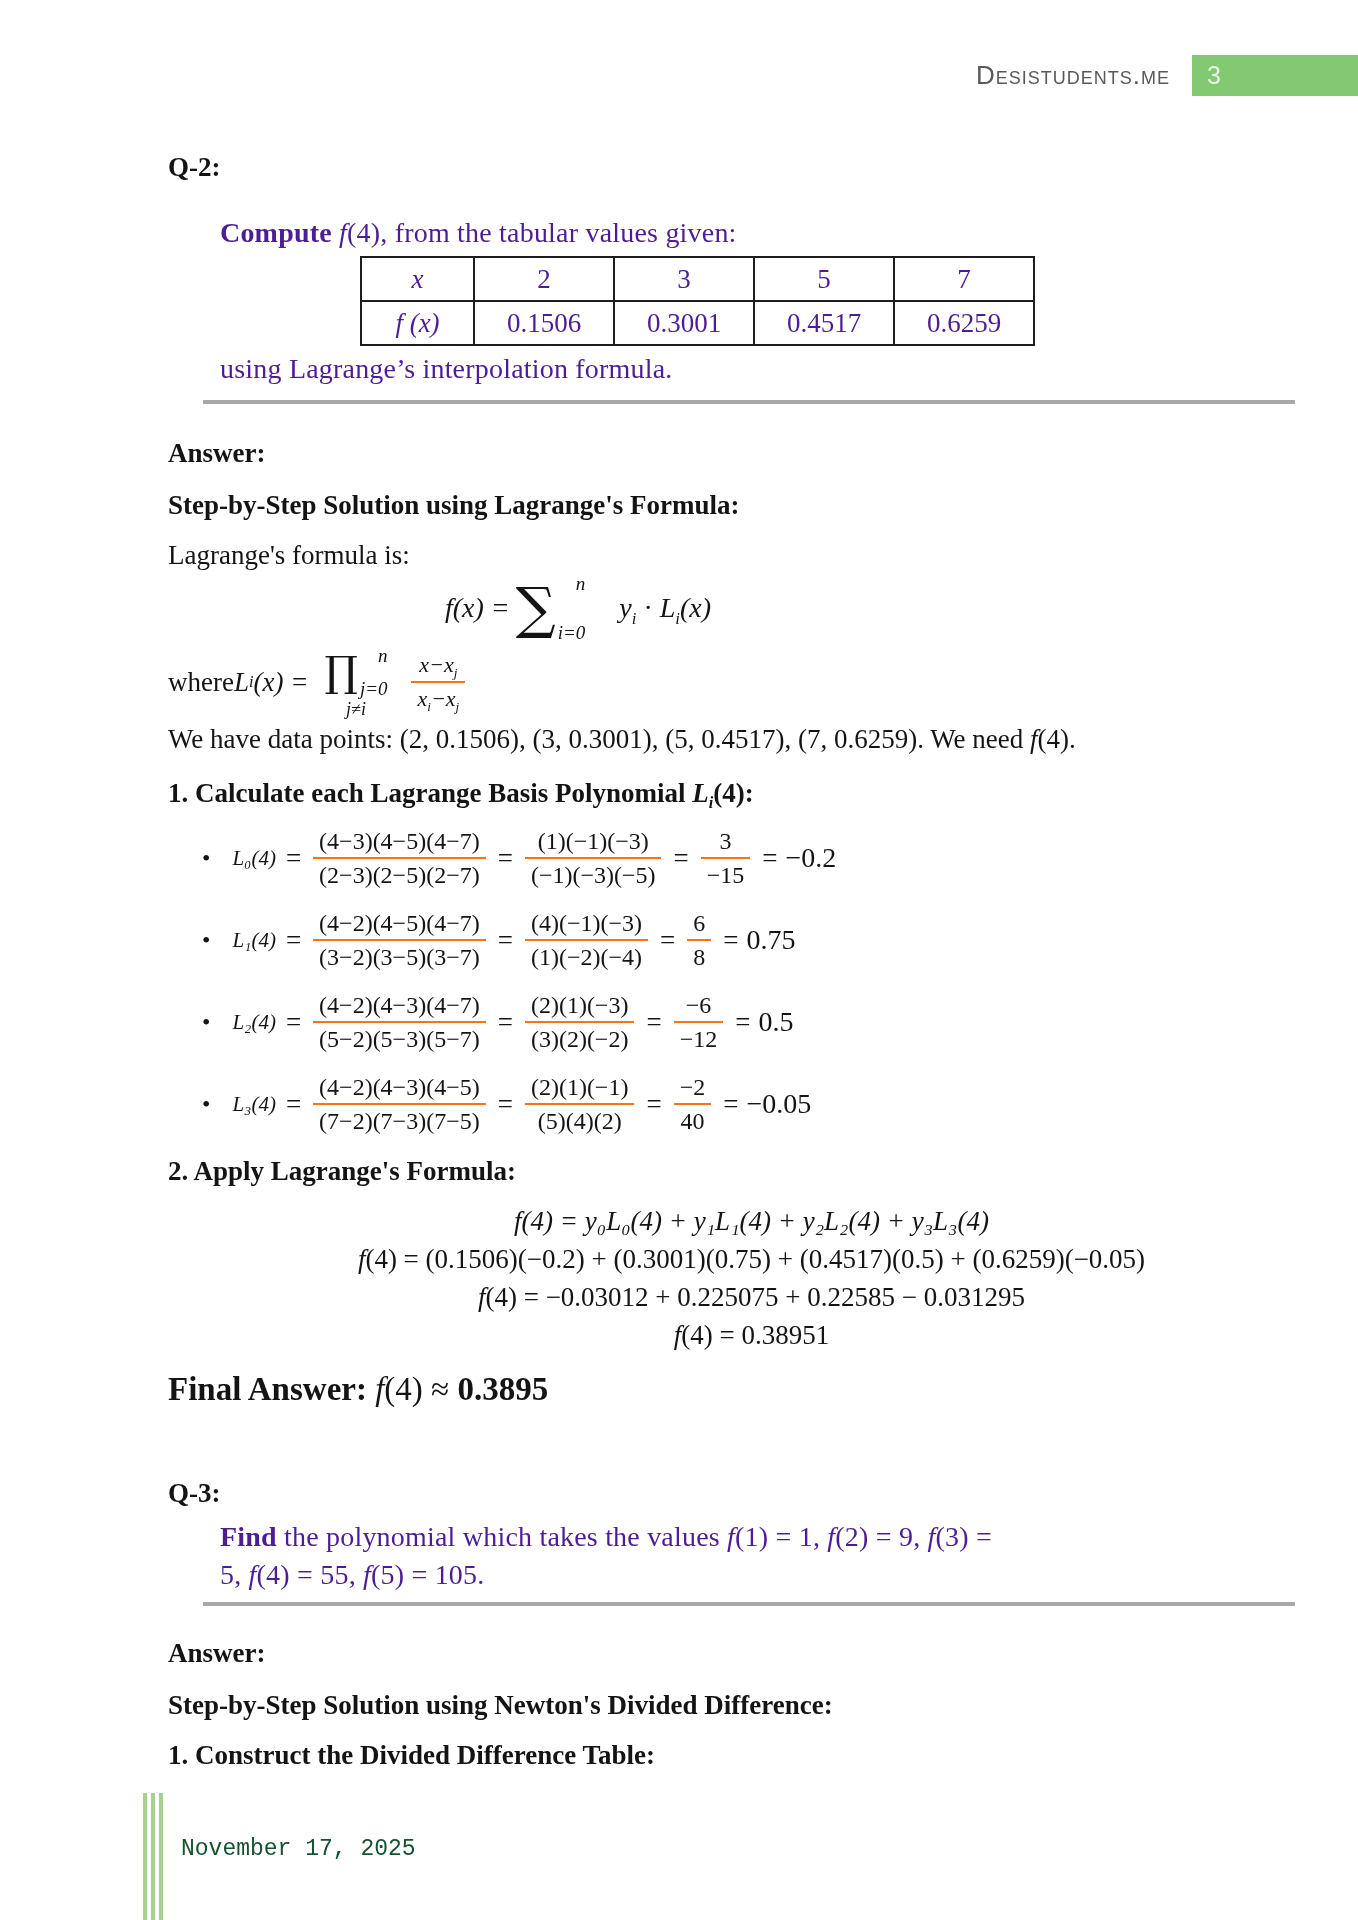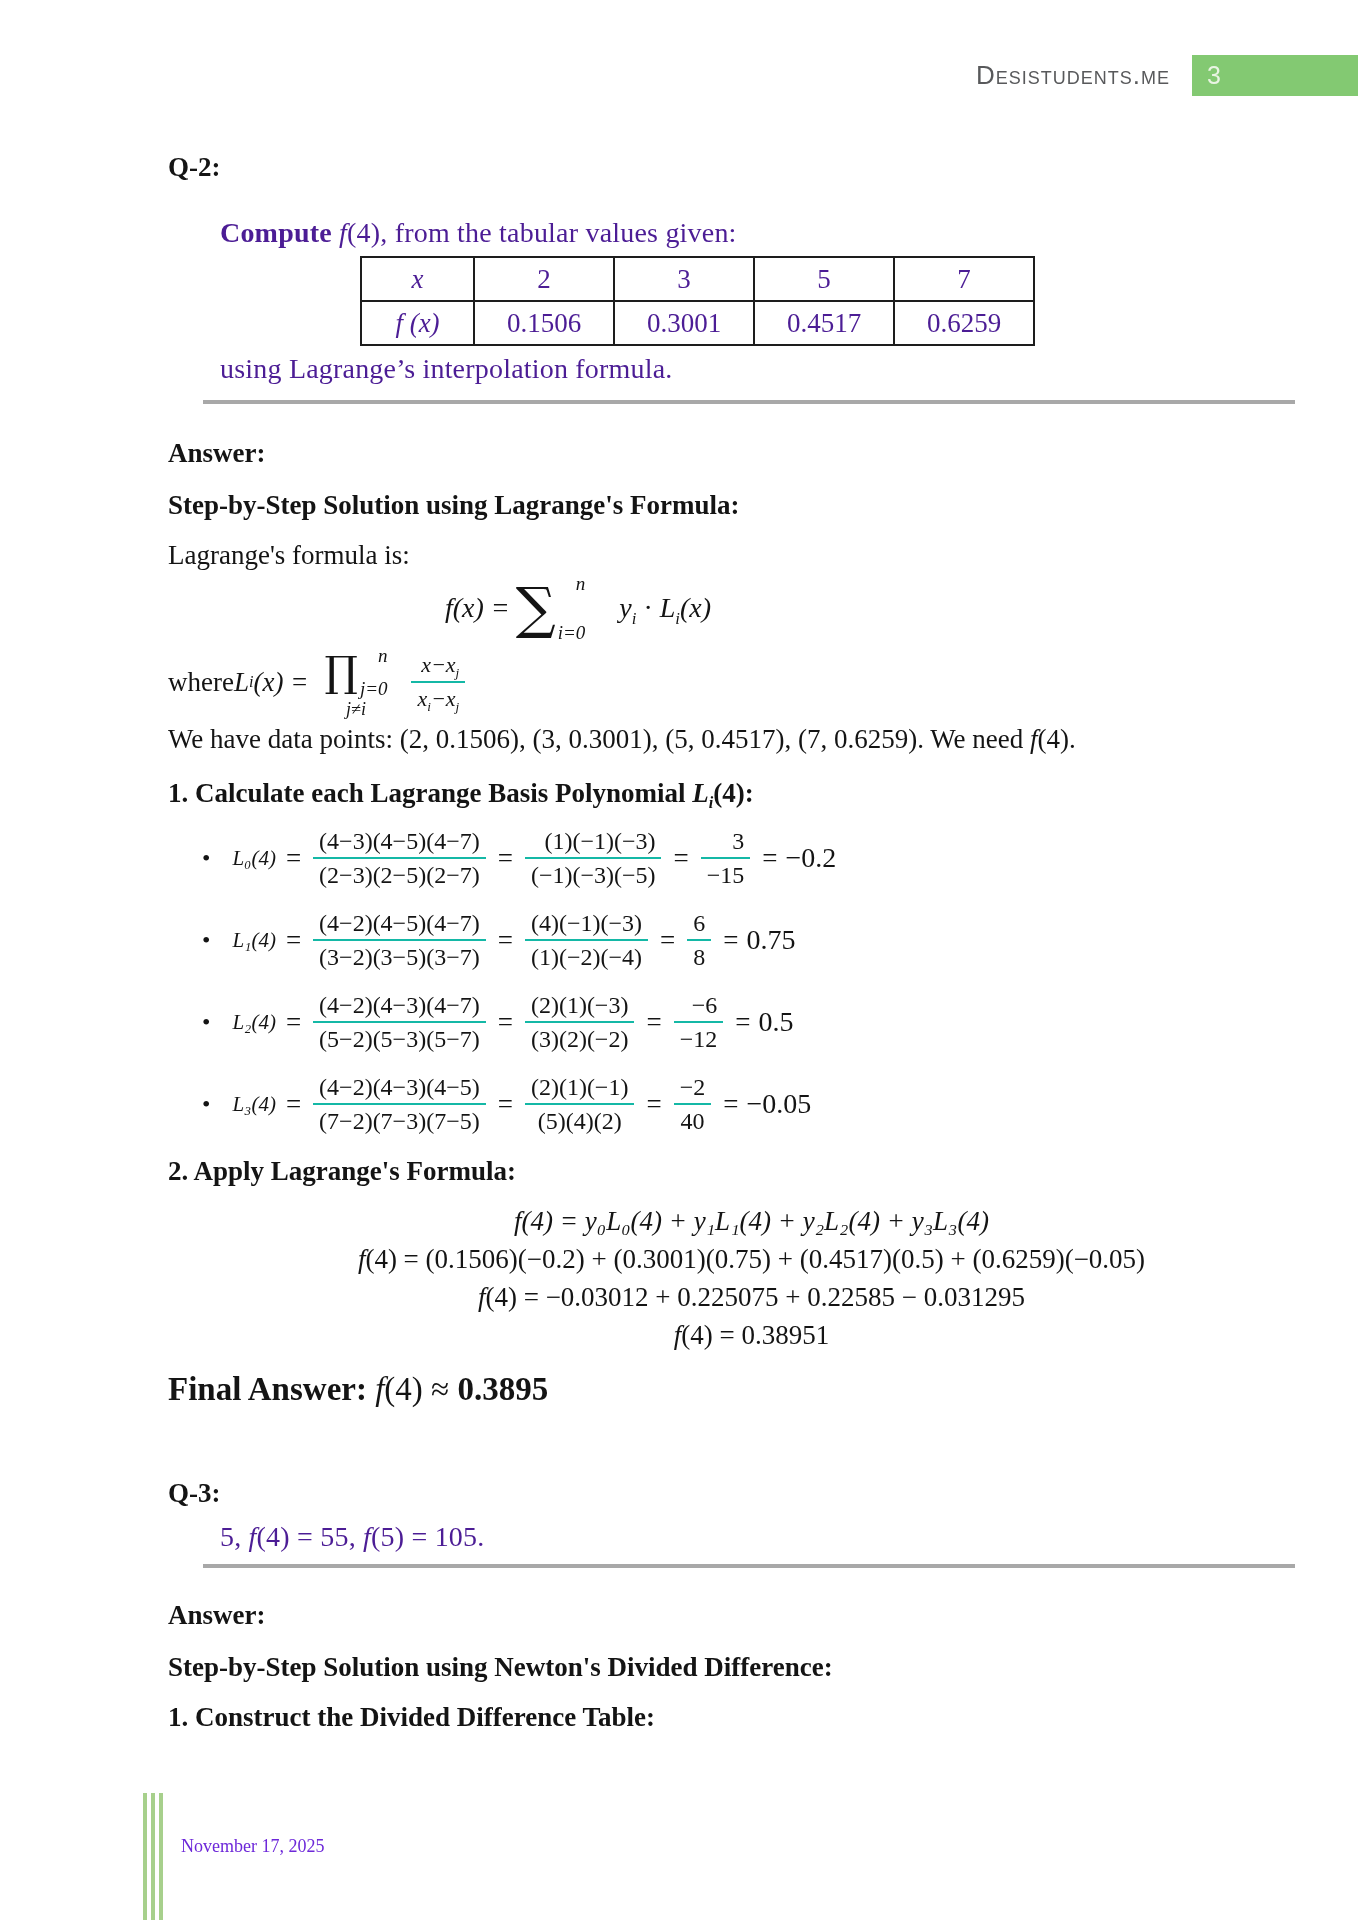--- a/index.html
+++ b/index.html
@@ -39,40 +39,40 @@
   .op-limits{display:inline-flex;flex-direction:column;justify-content:space-between;height:68px;margin-left:2px;}
   .op-limits.short{height:52px;}
   .lim-top,.lim-bot{font-size:19px;font-style:italic;line-height:1;}
   .lim-top{align-self:flex-end;}
   .rhs-group{margin-left:28px;}
   .where-row{display:flex;align-items:center;font-size:27px;margin-top:4px;}
   .prod-wrap{display:inline-flex;flex-direction:column;align-items:center;margin:0 10px;}
   .prod-under{font-size:18px;font-style:italic;line-height:1;margin-top:2px;}
   
   .frac{display:inline-flex;flex-direction:column;text-align:center;vertical-align:middle;margin:0 8px;}
-  .frac .num{border-bottom:2px solid #14b8a6;padding:0 6px 2px 6px;text-align:right;}
+  .frac .num{border-bottom:2px solid #f97316;padding:0 6px 2px 6px;}
   .frac .den{padding:2px 6px 0 6px;}
   .frac .num,.frac .den{font-size:24px;line-height:28px;white-space:nowrap;}
   .frac.wf .num,.frac.wf .den{font-size:22px;font-style:italic;}
   
   .bullet-row{display:flex;align-items:center;margin:0 0 18px 34px;height:64px;}
   .bullet{font-size:24px;margin-right:22px;}
   .mlabel{font-style:italic;font-size:21px;margin-right:6px;white-space:nowrap;}
   .eq{font-size:27px;margin:0 4px;}
   .mresult{font-size:28px;margin-left:4px;}
   
   .apply-block{margin:14px 0 0 37px;font-size:27px;line-height:38px;}
   .apply-line{white-space:nowrap;text-align:center;}
   .final-line{margin-top:18px;font-size:33px;line-height:34px;}
   .final-line .value{font-weight:bold;}
   
   #bars{position:absolute;left:143px;top:1793px;bottom:0;display:flex;}
   #bars .bar{width:4px;margin-right:4px;height:100%;}
-  #date{position:absolute;left:181px;top:1836px;font-family:Liberation Serif, serif;
-    font-size:18px;color:#6d28d9;}
+  #date{position:absolute;left:181px;top:1836px;font-family:Liberation Mono, monospace;
+    font-size:23px;color:#14532d;}
   .mt32{margin-top:32px;} .mt18{margin-top:18px;} .mt16{margin-top:16px;} .mt20{margin-top:20px;}
   .mt14{margin-top:14px;} .mt8{margin-top:8px;} .mt4{margin-top:4px;} .mt30{margin-top:30px;} .mt70{margin-top:70px;}
 </style>
 </head>
 <body>
 
 <div id="page">
 
   <div id="hdr">
     <span id="site">Desistudents.me</span>
@@ -264,20 +264,23 @@
     </div>
 
     <div class="final-line">
       <b>Final Answer: </b><i class="mi">f</i><span>(4) ≈ </span><span class="value">0.3895</span>
     </div>
 
     <div class="h-bold mt70">Q-3:</div>
 
     <div class="snippet mt8">
       <div class="q-line">
+        <b>Find</b><span> the polynomial which takes the values </span><i class="mi">f</i><span>(1) = 1,  </span><i class="mi">f</i><span>(2) = 9,  </span><i class="mi">f</i><span>(3) =</span>
+      </div>
+      <div class="q-line">
         <span>5,   </span><i class="mi">f</i><span>(4) = 55,  </span><i class="mi">f</i><span>(5) = 105.</span>
       </div>
     </div>
 
     <div class="divider mt8"></div>
 
     <div class="h-bold mt30">Answer:</div>
     <div class="h-bold mt18">Step-by-Step Solution using Newton's Divided Difference:</div>
     <div class="h-bold mt16">1. Construct the Divided Difference Table:</div>
 

